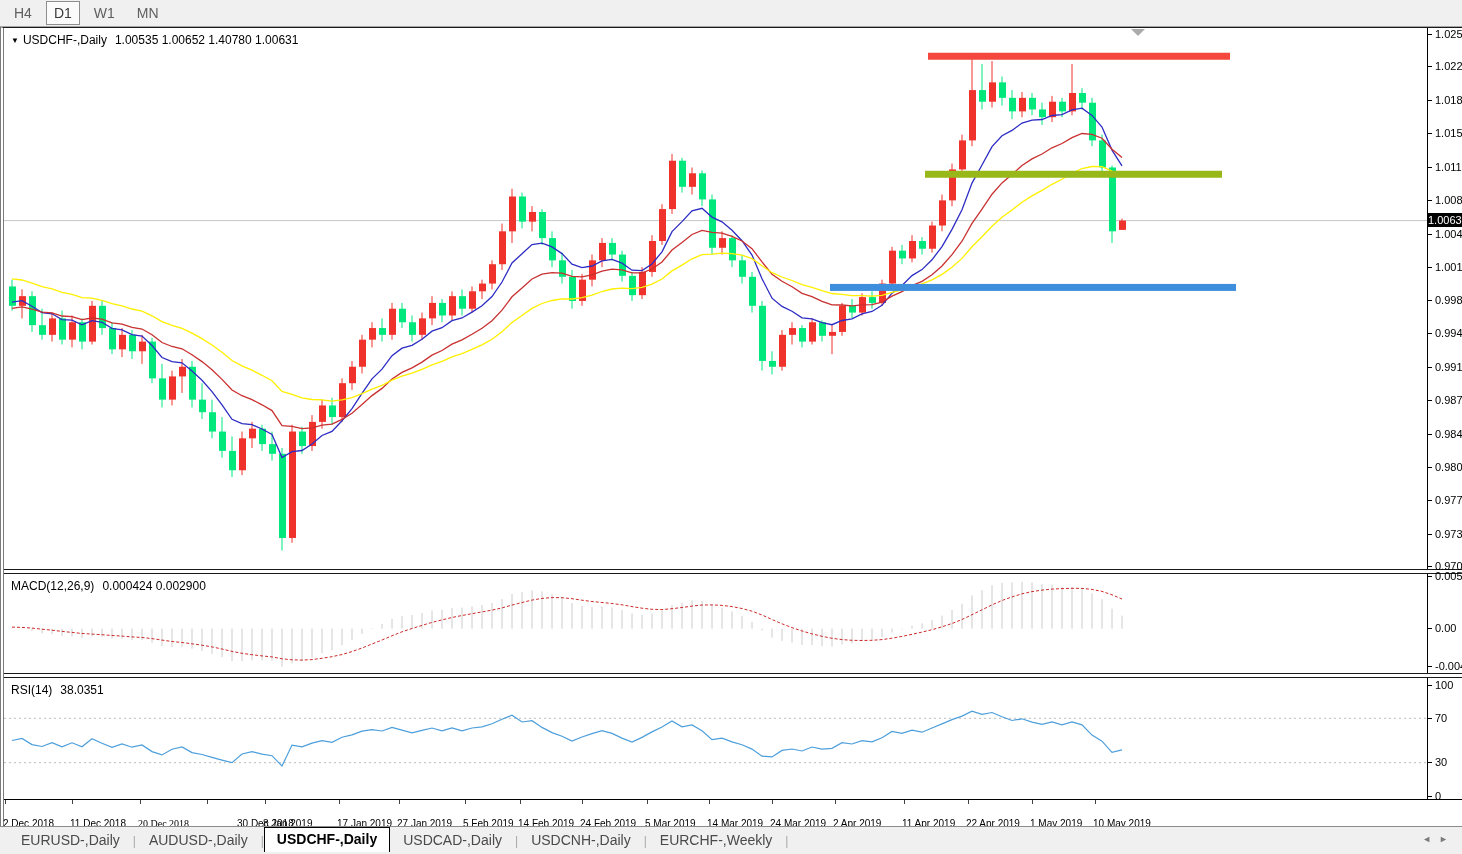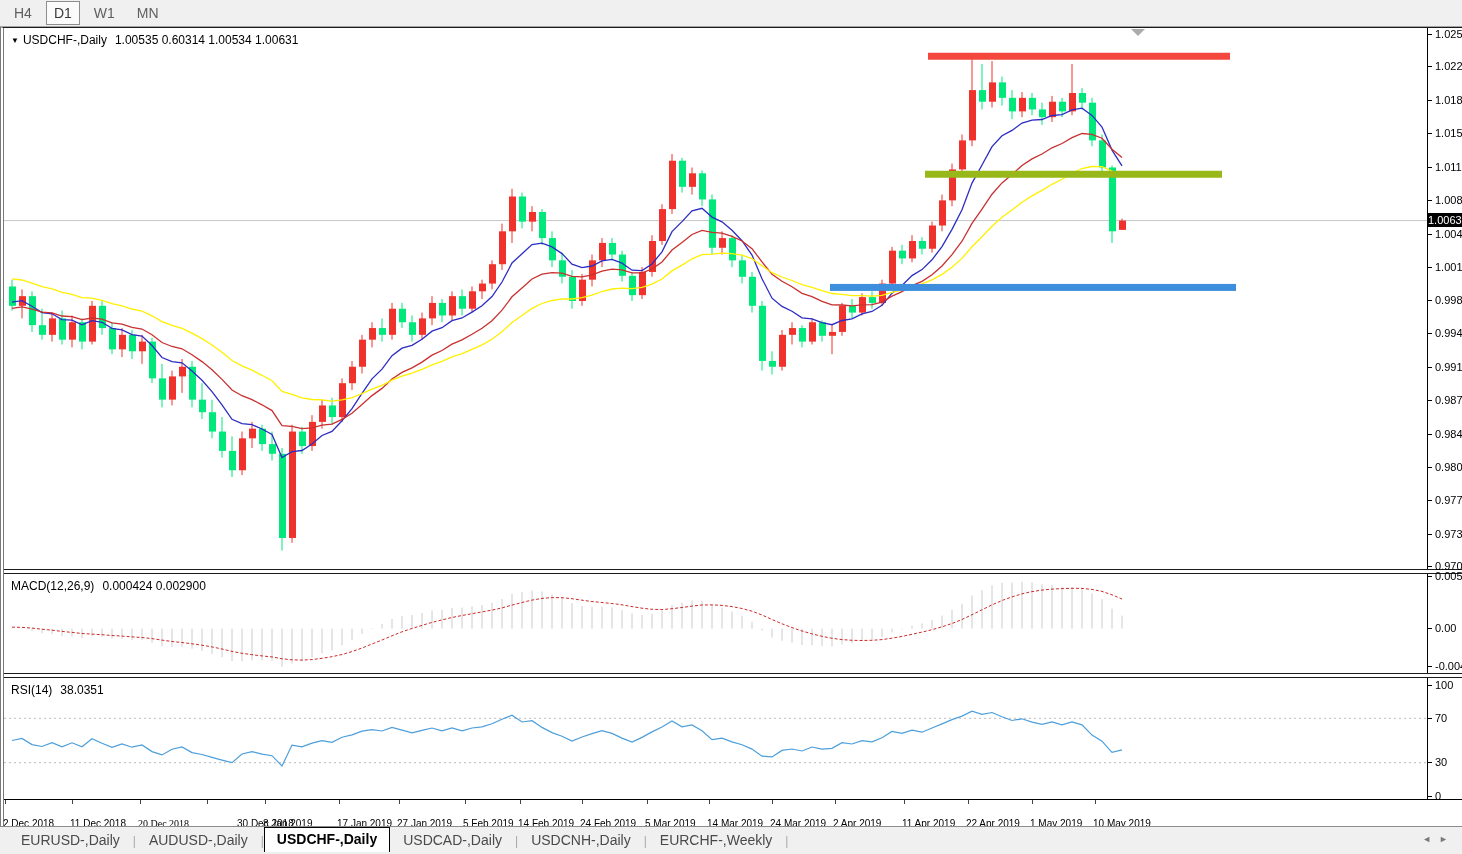--- a/index.html
+++ b/index.html
@@ -280,21 +280,21 @@
           <line x1="1118" x2="1118" y1="190.56181079512464" y2="201.9760108338186" stroke="#EF322B" stroke-width="1"></line>
           <rect x="1115" y="192.59315147997705" width="7" height="9.286128845038434" fill="#EF322B"></rect>
           <polyline points="8,274.1 18,272.7 28,278.2 38,284.5 48,285.8 58,291.6 68,292.2 78,296.9 88,292.7 98,294.3 108,300.3 118,301.8 128,306.6 138,308.1 148,317.5 158,329.5 168,333.7 178,334.8 188,343.0 198,352.2 208,363.6 218,376.8 228,391.3 238,395.6 248,396.7 258,401.0 268,406.5 278,429.5 288,423.7 298,422.5 308,416.1 318,407.5 328,403.4 338,392.7 348,380.7 358,365.4 368,350.9 378,341.1 388,327.7 398,320.2 408,317.3 418,311.3 428,303.2 438,299.7 448,292.7 458,290.0 468,284.1 478,277.8 488,268.5 498,254.0 508,235.0 518,225.8 528,216.5 538,215.1 548,218.9 558,225.6 568,236.1 578,239.6 588,238.0 598,232.8 608,231.4 618,235.1 628,242.2 638,242.6 648,236.0 658,223.8 668,203.6 678,193.6 688,182.9 698,180.3 708,189.1 718,193.8 728,202.3 738,212.7 748,227.1 758,250.7 768,270.2 778,278.4 788,283.2 798,289.9 808,290.9 818,294.7 828,296.7 838,292.5 848,290.8 858,285.9 868,283.5 878,277.3 888,265.2 898,257.4 908,247.6 918,241.6 928,231.8 938,218.6 948,201.4 958,181.7 968,155.1 978,137.0 988,118.6 998,107.8 1008,102.4 1018,95.1 1028,92.1 1038,91.5 1048,87.5 1058,86.6 1068,81.8 1078,80.2 1088,87.4 1098,99.0 1108,122.1 1118,137.8" fill="none" stroke="#2C2CC4" stroke-width="1.3"></polyline>
           <polyline points="8,280.4 18,278.9 28,281.1 38,284.1 48,284.8 58,288.0 68,288.7 78,291.7 88,290.0 98,291.2 108,294.8 118,296.2 128,299.4 138,301.0 148,306.8 158,314.5 168,318.5 178,320.8 188,326.8 198,333.6 208,341.8 218,351.4 228,362.0 238,367.7 248,371.6 258,376.8 268,382.6 278,397.6 288,398.3 298,400.6 308,399.8 318,397.2 328,396.2 338,391.4 348,385.2 358,376.6 368,367.6 378,360.4 388,351.0 398,344.4 408,339.9 418,334.1 428,327.1 438,322.5 448,316.1 458,311.9 468,306.2 478,300.2 488,292.7 498,282.2 508,268.8 518,260.0 528,251.0 538,246.2 548,244.6 558,245.1 568,248.4 578,248.8 588,246.8 598,243.1 608,241.1 618,241.9 628,244.9 638,244.8 648,241.0 658,234.0 668,222.1 678,214.6 688,206.5 698,202.4 708,204.4 718,205.1 728,208.3 738,213.0 748,220.7 758,233.9 768,246.2 778,253.3 788,258.8 798,265.3 808,268.7 818,273.3 828,276.9 838,277.0 848,277.9 858,276.9 868,276.6 878,274.2 888,268.1 898,263.7 908,257.7 918,253.4 928,246.8 938,238.0 948,226.7 958,213.2 968,195.4 978,181.1 988,166.2 998,154.9 1008,146.5 1018,137.4 1028,130.9 1038,126.0 1048,119.8 1058,115.5 1068,109.6 1078,105.5 1088,106.3 1098,110.2 1108,121.2 1118,129.6" fill="none" stroke="#C93030" stroke-width="1.3"></polyline>
           <polyline points="8,250.8 18,252.0 28,255.1 38,258.7 48,260.9 58,264.4 68,266.4 78,269.7 88,270.2 98,272.3 108,275.7 118,277.8 128,281.0 138,283.2 148,287.8 158,293.6 168,297.4 178,300.3 188,305.2 198,310.6 208,317.0 218,324.3 228,332.5 238,337.8 248,342.2 258,347.3 268,352.7 278,363.5 288,366.3 298,369.9 308,371.5 318,371.9 328,373.1 338,371.9 348,369.6 358,365.6 368,361.1 378,357.3 388,352.1 398,348.1 408,345.2 418,341.4 428,336.9 438,333.4 448,328.9 458,325.6 468,321.3 478,316.8 488,311.2 498,303.8 508,294.5 518,287.5 528,280.4 538,275.5 548,272.5 558,270.9 568,271.0 578,269.7 588,267.1 598,263.5 608,261.0 618,260.1 628,260.6 638,259.4 648,256.2 658,251.0 668,242.9 678,237.1 688,230.8 698,226.7 708,226.2 718,225.1 728,225.6 738,227.2 748,230.7 758,237.7 768,244.7 778,249.0 788,252.5 798,256.7 808,259.3 818,262.6 828,265.5 838,266.3 848,267.6 858,267.7 868,268.2 878,267.3 888,264.3 898,261.9 908,258.5 918,255.9 928,251.9 938,246.4 948,239.2 958,230.4 968,218.8 978,208.8 988,198.2 998,189.3 1008,182.0 1018,174.3 1028,167.9 1038,162.4 1048,156.3 1058,151.3 1068,145.3 1078,140.5 1088,138.5 1098,138.6 1108,143.1 1118,146.5" fill="none" stroke="#FFF000" stroke-width="1.3"></polyline>
           <rect x="924" width="302" y="24.748017024569247" height="7" fill="#F4483E"></rect>
           <rect x="921" width="297" y="142.75923776359022" height="7" fill="#98B819"></rect>
           <rect x="826" width="406" y="255.93393306248902" height="7" fill="#3D8EDC"></rect>
         </svg>
       <div class="panel-label">
-        <span class="tri">▼</span><span>USDCHF-,Daily</span><span class="vals">1.00535 0.60314 1.00534 1.00631</span>
+        <span class="tri">▼</span><span>USDCHF-,Daily</span><span class="vals">1.00535 1.00652 1.40780 1.00631</span>
       </div>
       <div class="shift-marker" style="left:1127px;top:1px;"></div>
     </div>
     <div class="axis" id="priceAxis">
         <div class="tick-dash" style="top: 6px;"></div>
         <div class="tick-label" style="top: 0px;">1.02560</div>
         <div class="tick-dash" style="top: 38px;"></div>
         <div class="tick-label" style="top: 32px;">1.02220</div>
         <div class="tick-dash" style="top: 72px;"></div>
         <div class="tick-label" style="top: 66px;">1.01870</div>

